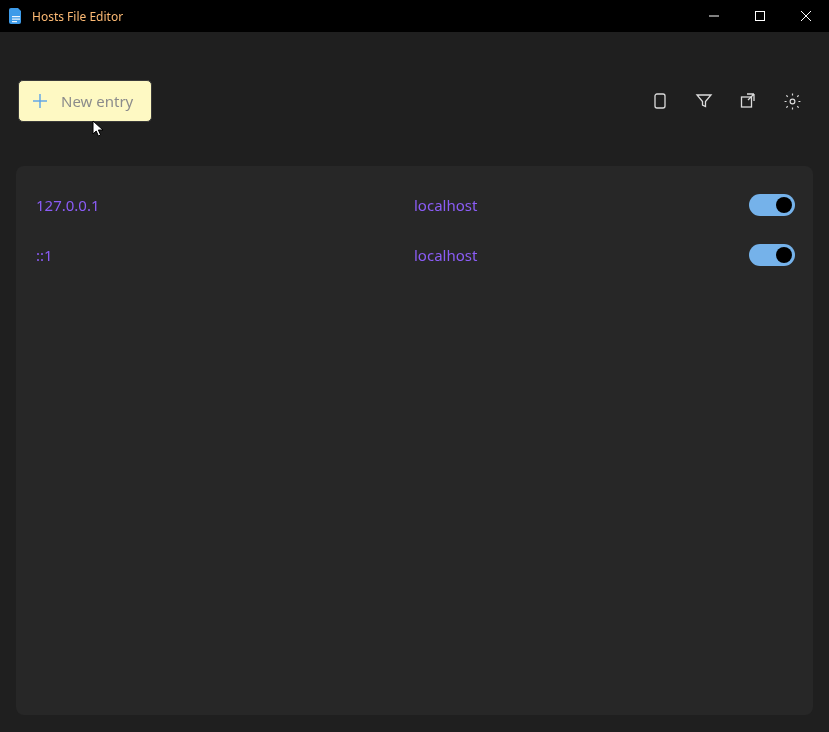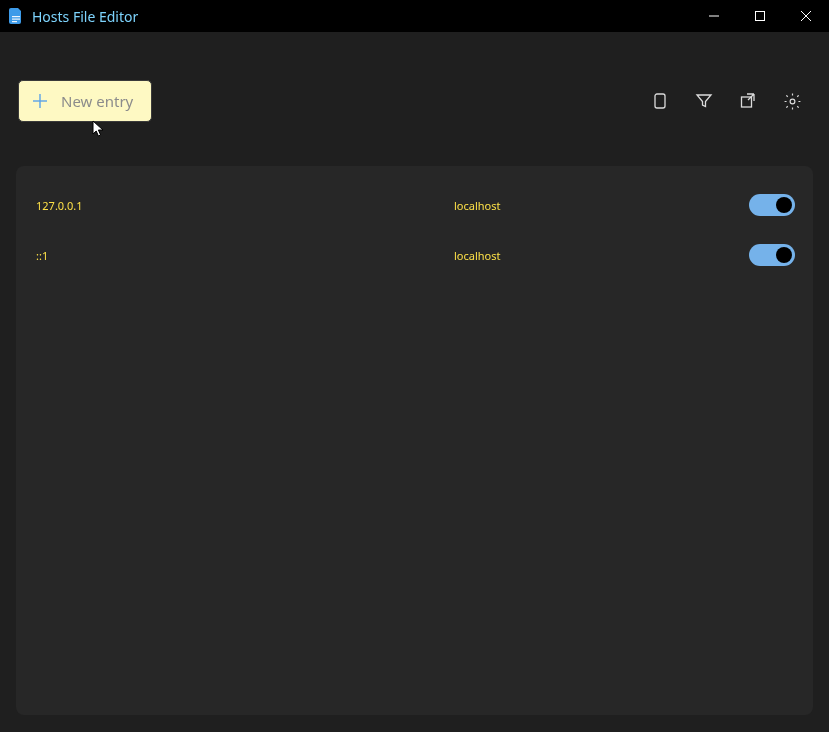--- a/index.html
+++ b/index.html
@@ -26,22 +26,22 @@
     }
     .titlebar-icon {
       width: 16px;
       height: 16px;
       margin-right: 8px;
       display: flex;
       align-items: center;
       justify-content: center;
     }
     .titlebar-title {
-      font-size: 14px;
-      color: #7dd3fc;
+      font-size: 12px;
+      color: #fdba74;
       flex: 1;
     }
     .titlebar-controls {
       display: flex;
       height: 100%;
     }
     .titlebar-btn {
       width: 46px;
       height: 32px;
       display: flex;
@@ -98,30 +98,29 @@
       margin: 24px 16px 16px 16px;
       background: #272727;
       border-radius: 8px;
       height: 549px;
       padding: 14px 18px;
     }
     .entry-row {
       display: flex;
       align-items: center;
       height: 50px;
-      font-size: 11px;
-      color: #fde047;
+      font-size: 15px;
+      color: #8b5cf6;
     }
     .entry-address {
       width: 380px;
       padding-left: 2px;
     }
     .entry-host {
       flex: 1;
-      margin-left: 40px;
     }
     .toggle {
       width: 46px;
       height: 22px;
       border-radius: 12px;
       background: #75b2ea;
       position: relative;
       cursor: pointer;
     }
     .toggle-knob {

